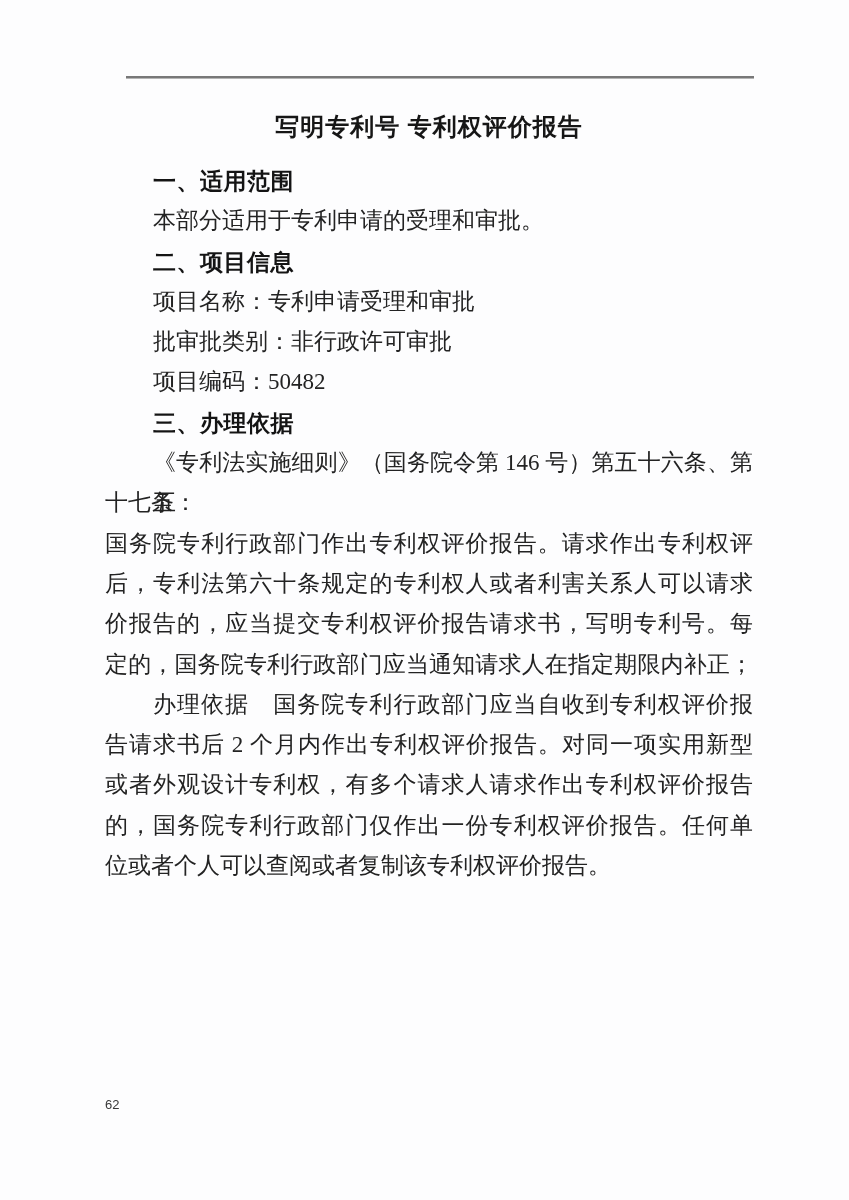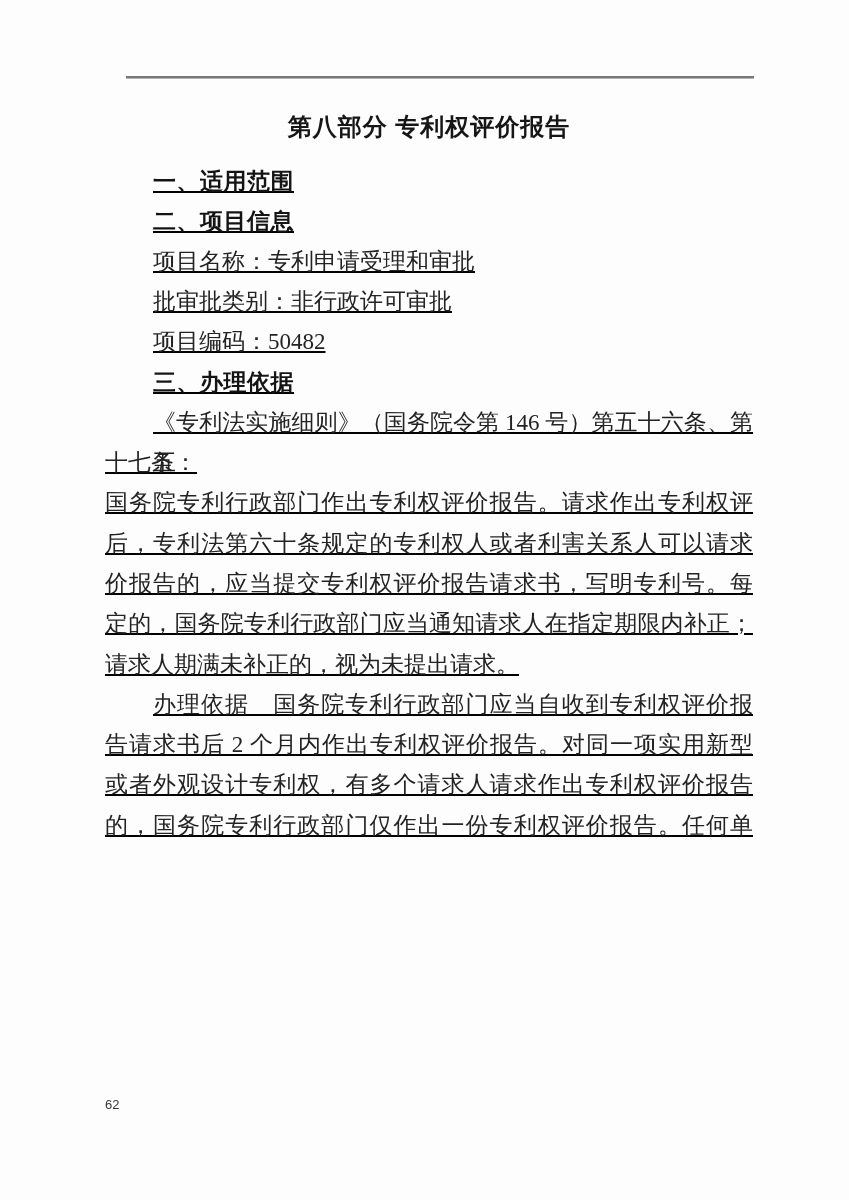--- a/index.html
+++ b/index.html
@@ -39,21 +39,20 @@
     line-height: 30px;
     color: #161616;
     letter-spacing: 1px;
     white-space: nowrap;
   }
   .content {
     position: absolute;
     left: 105px;
     top: 161px;
     width: 648px;
-    text-decoration: underline;
   }
   .ln {
     line-height: 40.3px;
     height: 40.3px;
     font-size: 23px;
     color: #232323;
     font-family: "Liberation Serif", "DejaVu Serif", serif;
     overflow: visible;
   }
   .ln.h {
@@ -82,37 +81,38 @@
     line-height: 18px;
   }
 </style>
 </head>
 <body>
 
 <div class="page">
 
   <div class="header-rule"></div>
 
-  <div class="doc-title">第八部分 专利权评价报告</div>
+  <div class="doc-title">写明专利号 专利权评价报告</div>
 
   <div class="content">
     <div class="ln h ind">一、适用范围</div>
+    <div class="ln ind">本部分适用于专利申请的受理和审批。</div>
     <div class="ln h ind">二、项目信息</div>
     <div class="ln ind">项目名称：专利申请受理和审批</div>
     <div class="ln ind">批审批类别：非行政许可审批</div>
     <div class="ln ind">项目编码：50482</div>
     <div class="ln h ind">三、办理依据</div>
     <div class="ln ind just">《专利法实施细则》（国务院令第 146 号）第五十六条、第五</div>
     <div class="ln">十七条：</div>
     <div class="ln just">国务院专利行政部门作出专利权评价报告。请求作出专利权评</div>
     <div class="ln just">后，专利法第六十条规定的专利权人或者利害关系人可以请求</div>
     <div class="ln just">价报告的，应当提交专利权评价报告请求书，写明专利号。每</div>
     <div class="ln just">定的，国务院专利行政部门应当通知请求人在指定期限内补正；</div>
-    <div class="ln">请求人期满未补正的，视为未提出请求。</div>
     <div class="ln ind just">办理依据　国务院专利行政部门应当自收到专利权评价报</div>
     <div class="ln just">告请求书后 2 个月内作出专利权评价报告。对同一项实用新型</div>
     <div class="ln just">或者外观设计专利权，有多个请求人请求作出专利权评价报告</div>
     <div class="ln just">的，国务院专利行政部门仅作出一份专利权评价报告。任何单</div>
+    <div class="ln">位或者个人可以查阅或者复制该专利权评价报告。</div>
   </div>
 
   <div class="footer">62</div>
 
 </div>
 
 </body></html>

